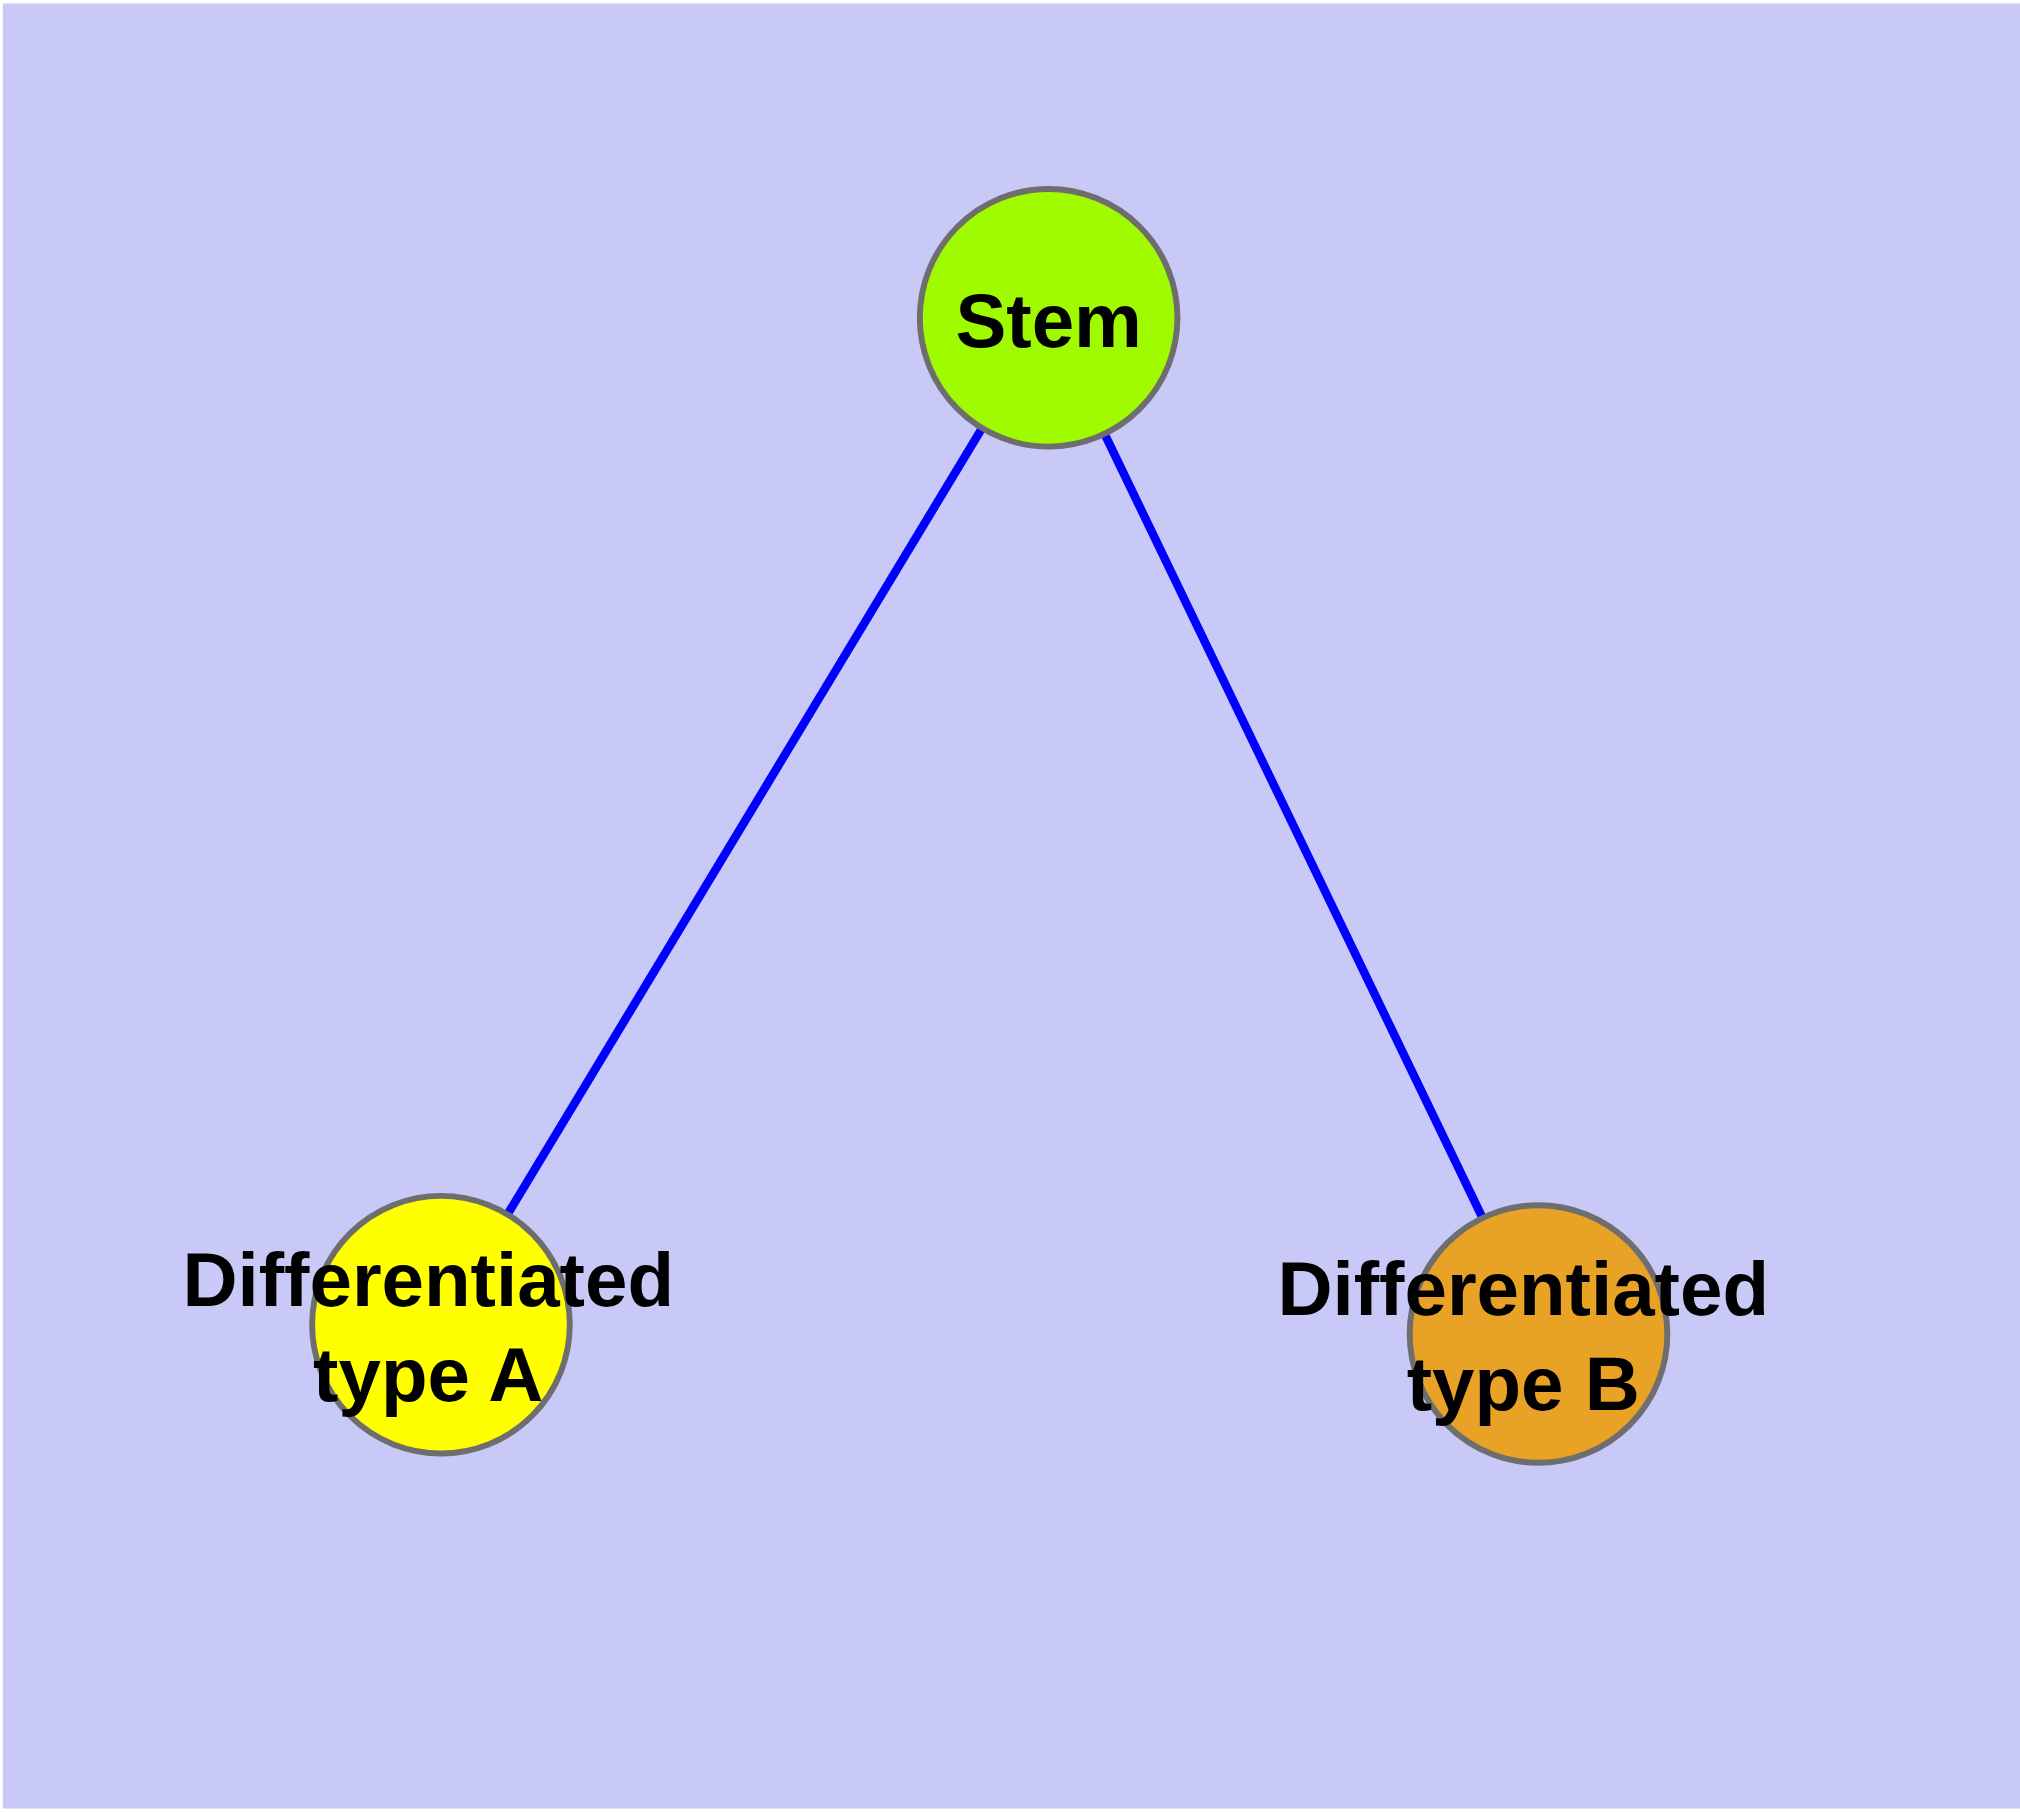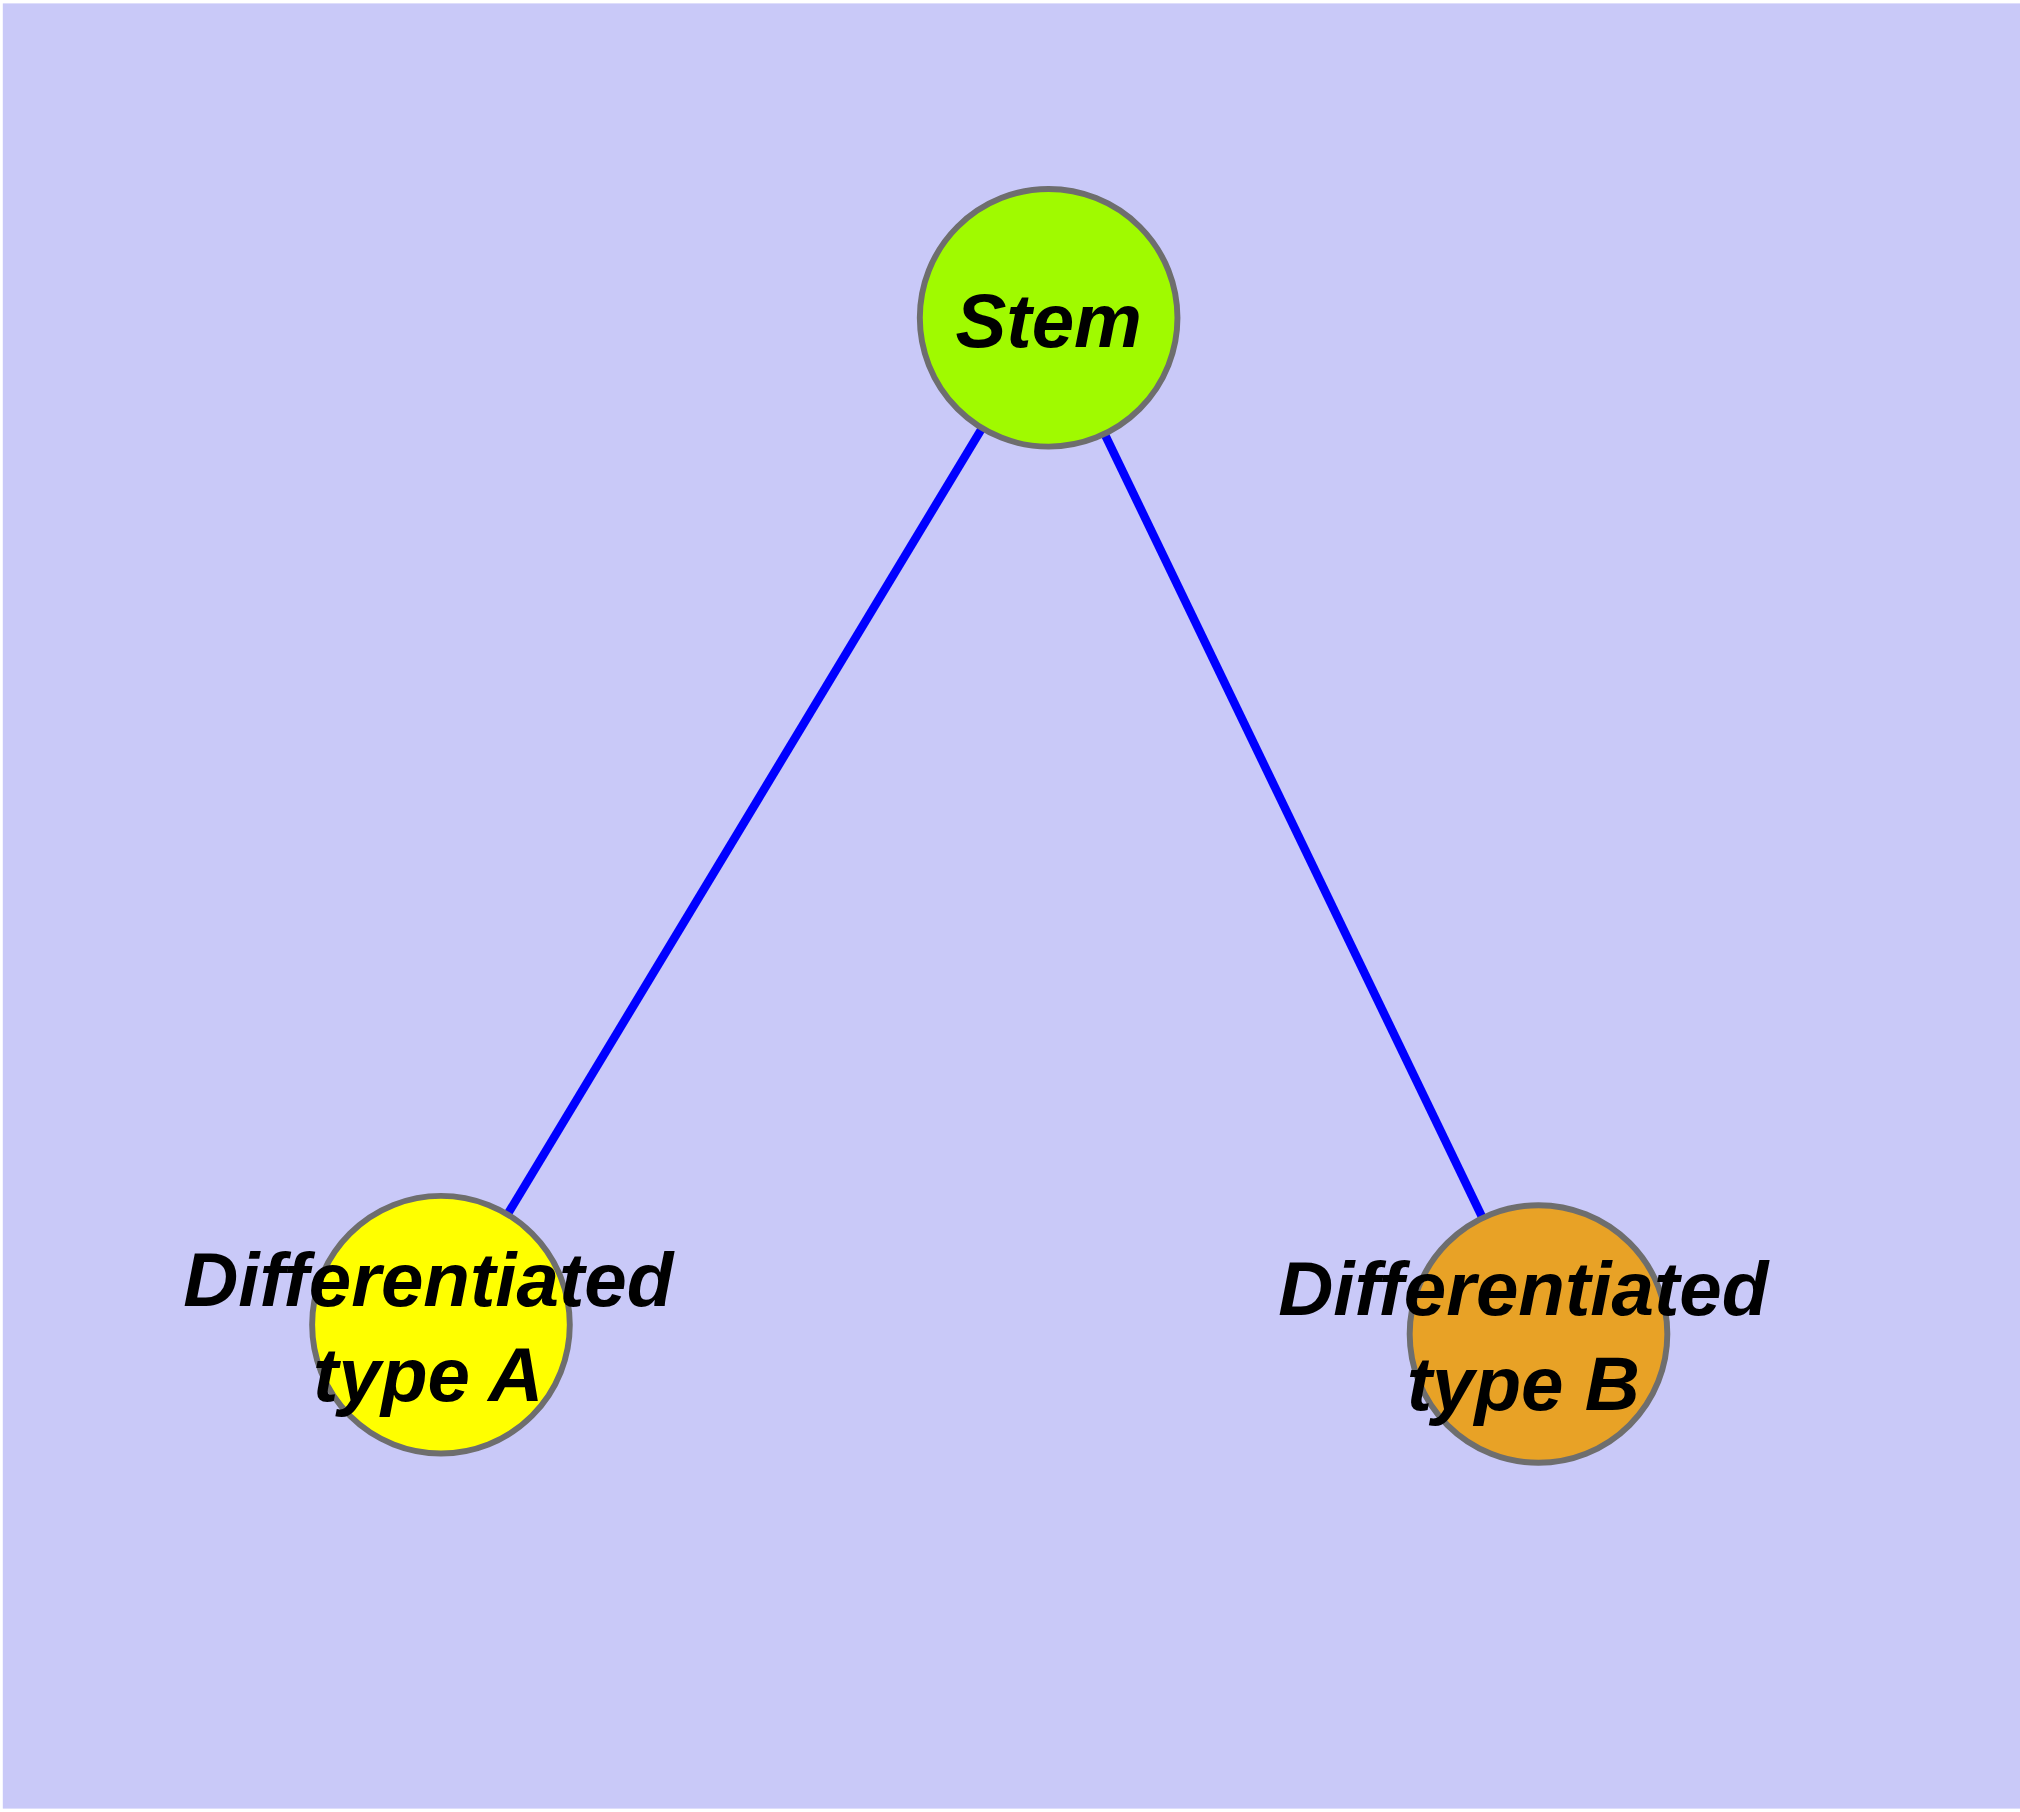--- a/index.html
+++ b/index.html
@@ -6,21 +6,20 @@
     margin: 0;
     padding: 0;
     background: #ffffff;
   }
   .page {
     position: relative;
     width: 2021px;
     height: 1812px;
     background: #ffffff;
     overflow: hidden;
-    font-style: italic;
   }
   svg.graph {
     position: absolute;
     left: 0;
     top: 0;
     width: 2021px;
     height: 1812px;
     display: block;
   }
   svg.graph text {

